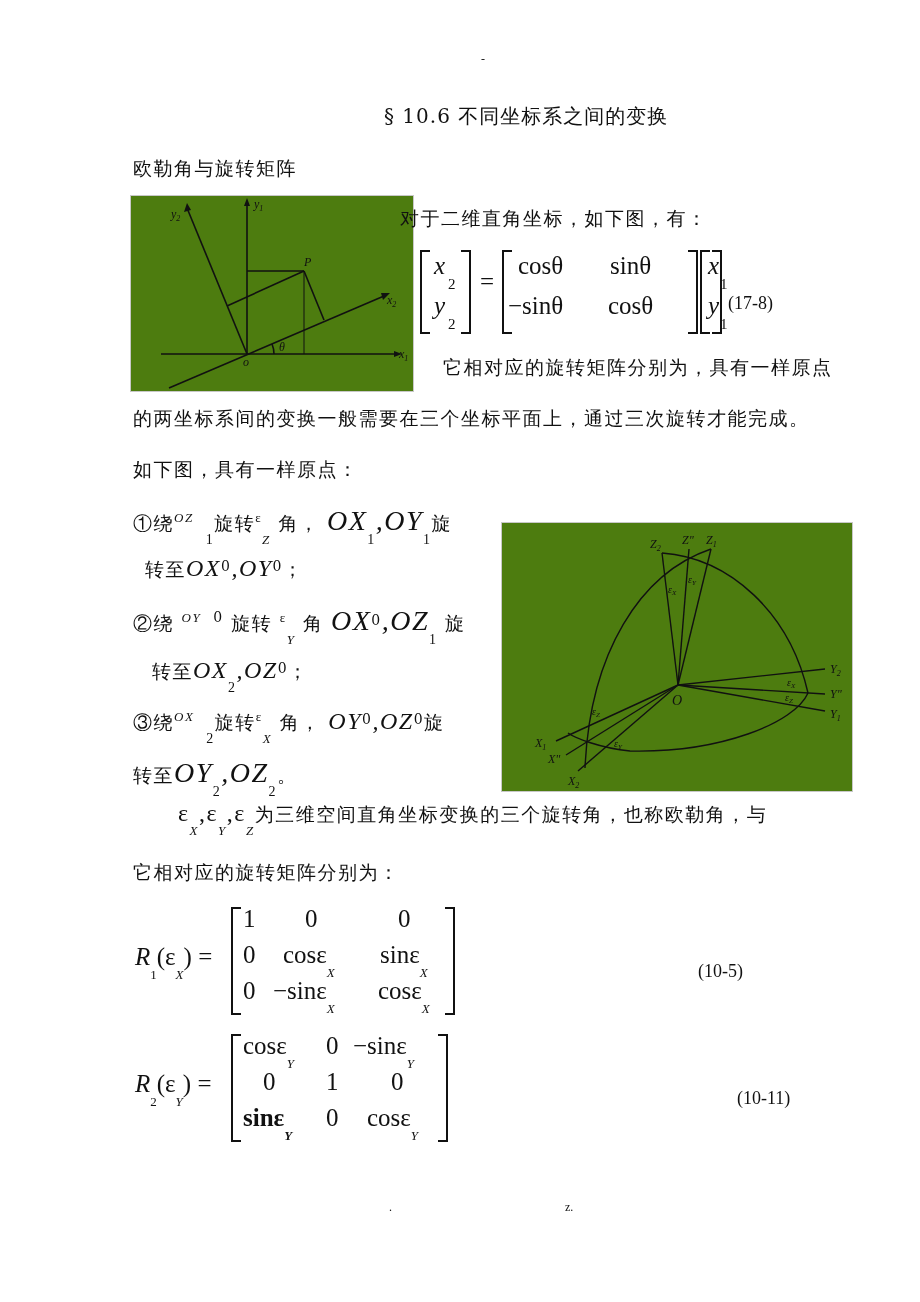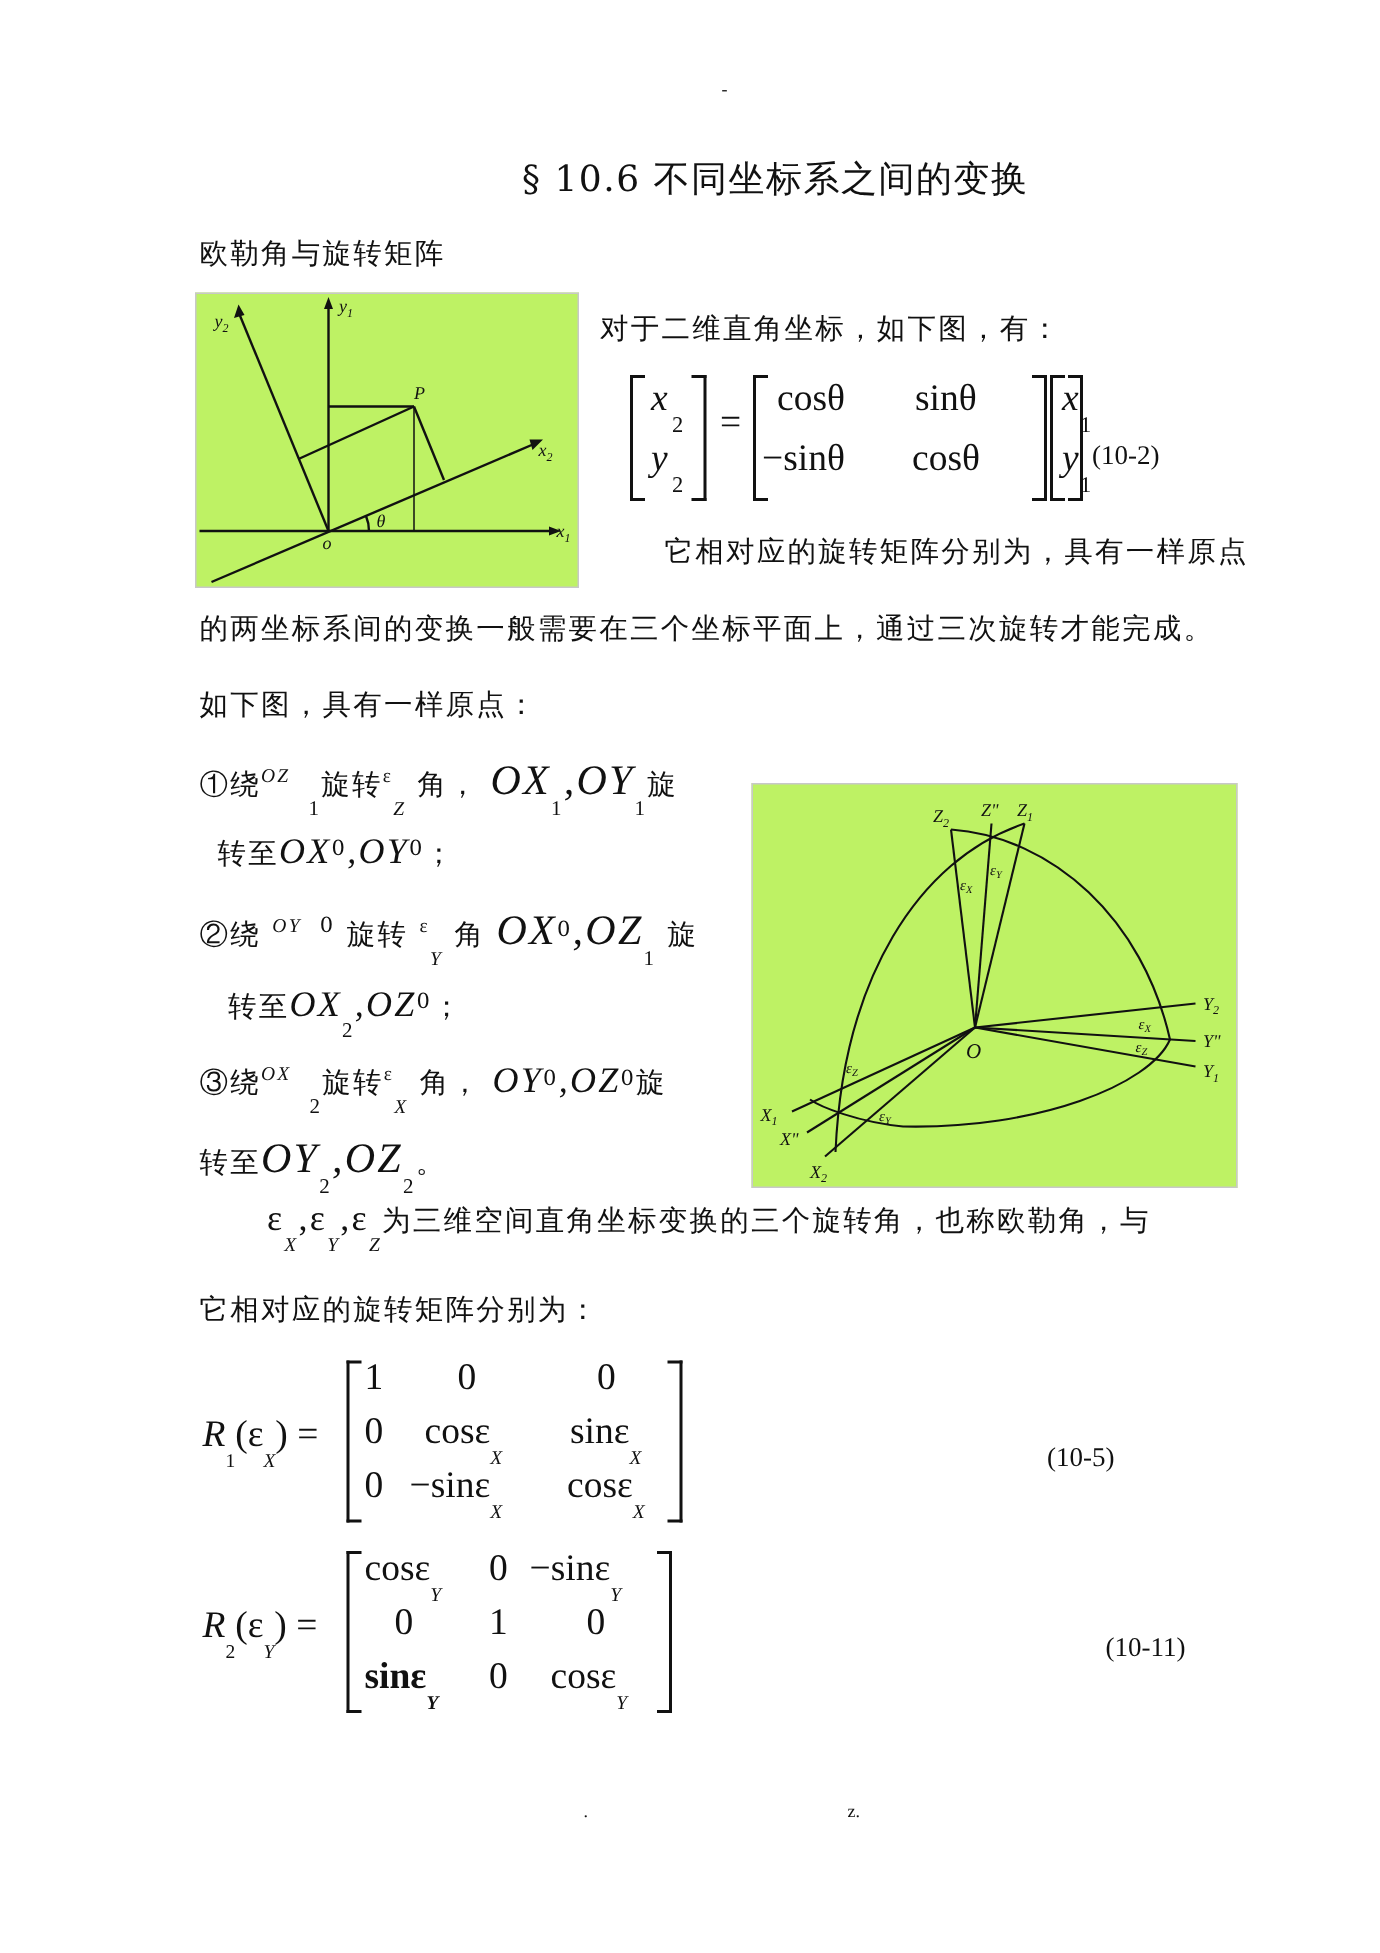--- a/index.html
+++ b/index.html
@@ -2,22 +2,22 @@
 <html><head>
 <meta charset="utf-8">
 <style>
   html, body { margin:0; padding:0; background:#ffffff; }
   body { width:920px; height:1302px; position:relative; overflow:hidden;
          font-family:"DejaVu Serif","Liberation Serif",serif; color:#111; }
   .abs { position:absolute; white-space:nowrap; }
   .cjk { font-family:"DejaVu Serif","Liberation Serif",serif; font-size:19px; letter-spacing:1.5px; }
   .math { font-family:"Liberation Serif","DejaVu Serif",serif; }
   .mi { font-style:italic; }
-  .title { font-size:24px; letter-spacing:1px; }
-  .figure { position:absolute; border:1px solid #c8c8c8; background:#bef264; }
+  .title { font-size:20px; letter-spacing:1px;margin-left:36px; }
+  .figure { position:absolute; border:1px solid #c8c8c8; background:#4d7c0f;padding-left:28px; }
   .figure svg { width:100%; height:100%; display:block; }
   .bigOX { font-family:"Liberation Serif",serif; font-style:italic; font-size:28px; }
   .smallsup { font-family:"Liberation Serif",serif; font-style:italic; font-size:13px; position:relative; }
   .eps { font-family:"Liberation Serif",serif; font-size:13px; position:relative; top:-8px; }
   .matrix { position:absolute; }
   .bracket { position:absolute; border:2px solid #111; width:8px; }
   .bracket.l { border-right:none; }
   .bracket.r { border-left:none; }
   .cell { position:absolute; font-family:"Liberation Serif",serif; font-size:25px; white-space:nowrap; }
   .eqno { font-family:"Liberation Serif",serif; font-size:18px; }
@@ -78,21 +78,21 @@
   <div class="cell" style="left:190px;top:4px;">sinθ</div>
   <div class="cell" style="left:88px;top:44px;">−sinθ</div>
   <div class="cell" style="left:188px;top:44px;">cosθ</div>
   <div class="bracket r" style="left:268px;top:2px;height:80px;"></div>
   <div class="bracket l" style="left:280px;top:2px;height:80px;"></div>
   <div class="cell mi" style="left:288px;top:4px;">x</div>
   <div class="cell" style="left:300px;top:28px;font-size:15px;">1</div>
   <div class="cell mi" style="left:288px;top:44px;">y</div>
   <div class="cell" style="left:300px;top:68px;font-size:15px;">1</div>
   <div class="bracket r" style="left:292px;top:2px;height:80px;"></div>
-  <div class="cell eqno" style="left:308px;top:45px;">(10-2)</div>
+  <div class="cell eqno" style="left:308px;top:45px;">(17-8)</div>
 </div>
 
 <div class="abs cjk" style="left:443px;top:355px;">它相对应的旋转矩阵分别为，具有一样原点</div>
 <div class="abs cjk" style="left:133px;top:406px;">的两坐标系间的变换一般需要在三个坐标平面上，通过三次旋转才能完成。</div>
 <div class="abs cjk" style="left:133px;top:457px;">如下图，具有一样原点：</div>
 
 <div class="abs cjk" style="left:133px;top:505px;">
   <span>①绕</span><span class="smallsup" style="top:-8px;">OZ</span><span class="sub1" style="margin-left:12px;">1</span><span>旋转</span><span class="eps">ε</span><span class="subi">Z</span> <span>角，</span>
   <span class="bigOX">OX</span><span class="sub1">1</span><span class="bigOX">,</span><span class="bigOX">OY</span><span class="sub1">1</span><span>旋</span>
 </div>

